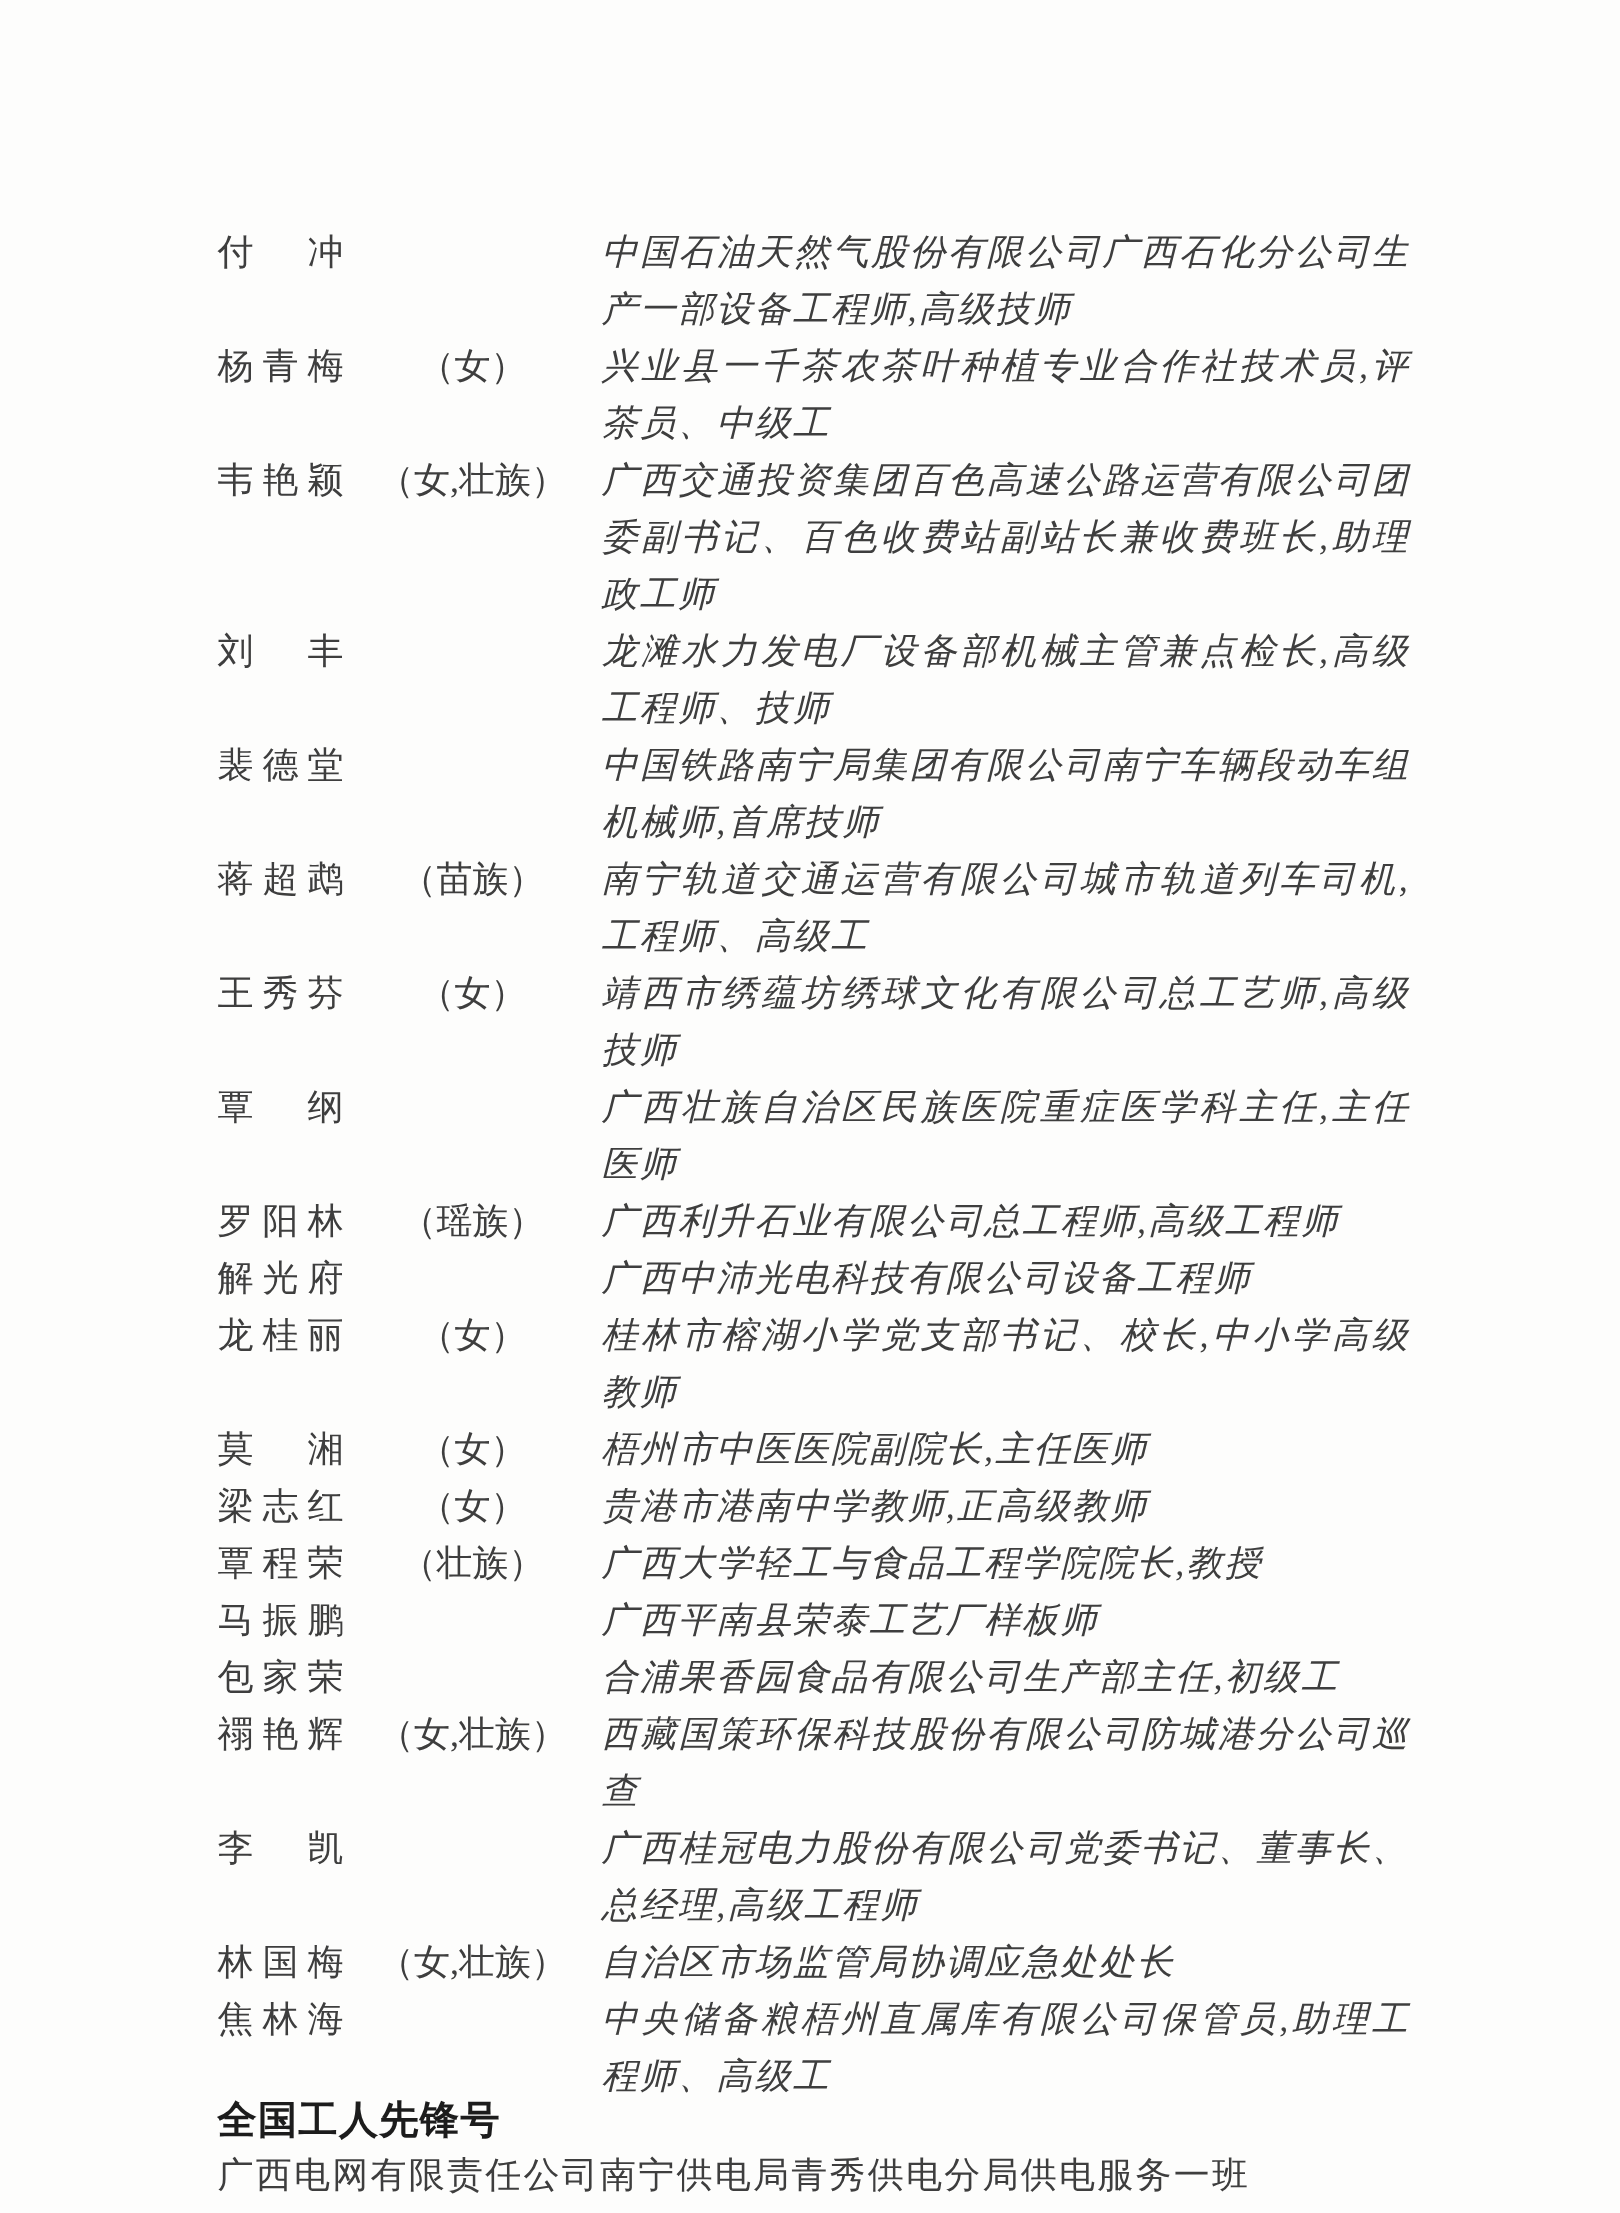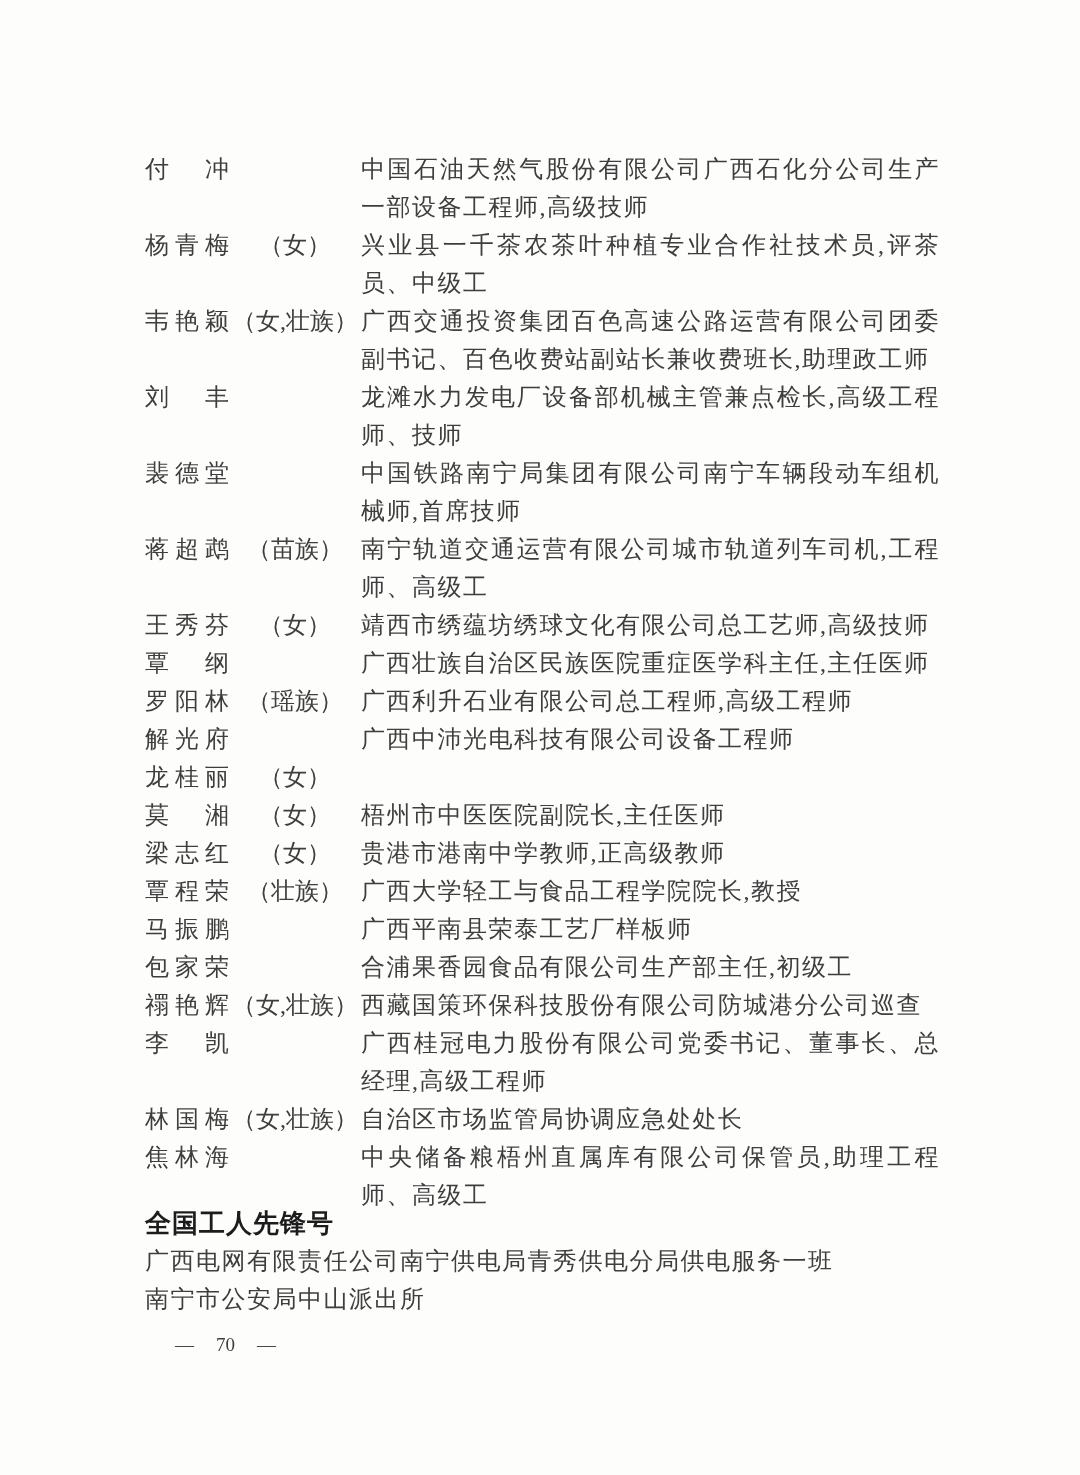--- a/index.html
+++ b/index.html
@@ -9,34 +9,36 @@
     color:#3e3e3e;
     font-family:"Liberation Serif","DejaVu Serif",serif;
     overflow:hidden;
   }
   .content { padding:150px 140px 0 145px; box-sizing:border-box; }
   .row {
     display:grid;
     grid-template-columns:84px 132px 1fr;
     font-size:24px;
     line-height:38px;
+    gap:20px;
   }
   .name {
     text-align:justify;
     text-align-last:justify;
     white-space:nowrap;
   }
   .ethnic {
     text-align:center;
     white-space:nowrap;
   }
   .desc {
     text-align:justify;
     text-align-last:left;
     letter-spacing:1.5px;
+    font-style:italic;
   }
   .heading {
     font-family:Liberation Sans, sans-serif;
     font-weight:bold;
     font-size:26px;
     line-height:38px;
     color:#1c1c1c;
     letter-spacing:1px;
     margin-top:-10px;
   }
@@ -117,20 +119,21 @@
 
   <div class="row">
     <div class="name">解光府</div>
     <div class="ethnic"></div>
     <div class="desc">广西中沛光电科技有限公司设备工程师</div>
   </div>
 
   <div class="row">
     <div class="name">龙桂丽</div>
     <div class="ethnic">（女）</div>
+    <div class="desc">桂林市榕湖小学党支部书记、校长,中小学高级教师</div>
   </div>
 
   <div class="row">
     <div class="name">莫湘</div>
     <div class="ethnic">（女）</div>
     <div class="desc">梧州市中医医院副院长,主任医师</div>
   </div>
 
   <div class="row">
     <div class="name">梁志红</div>

